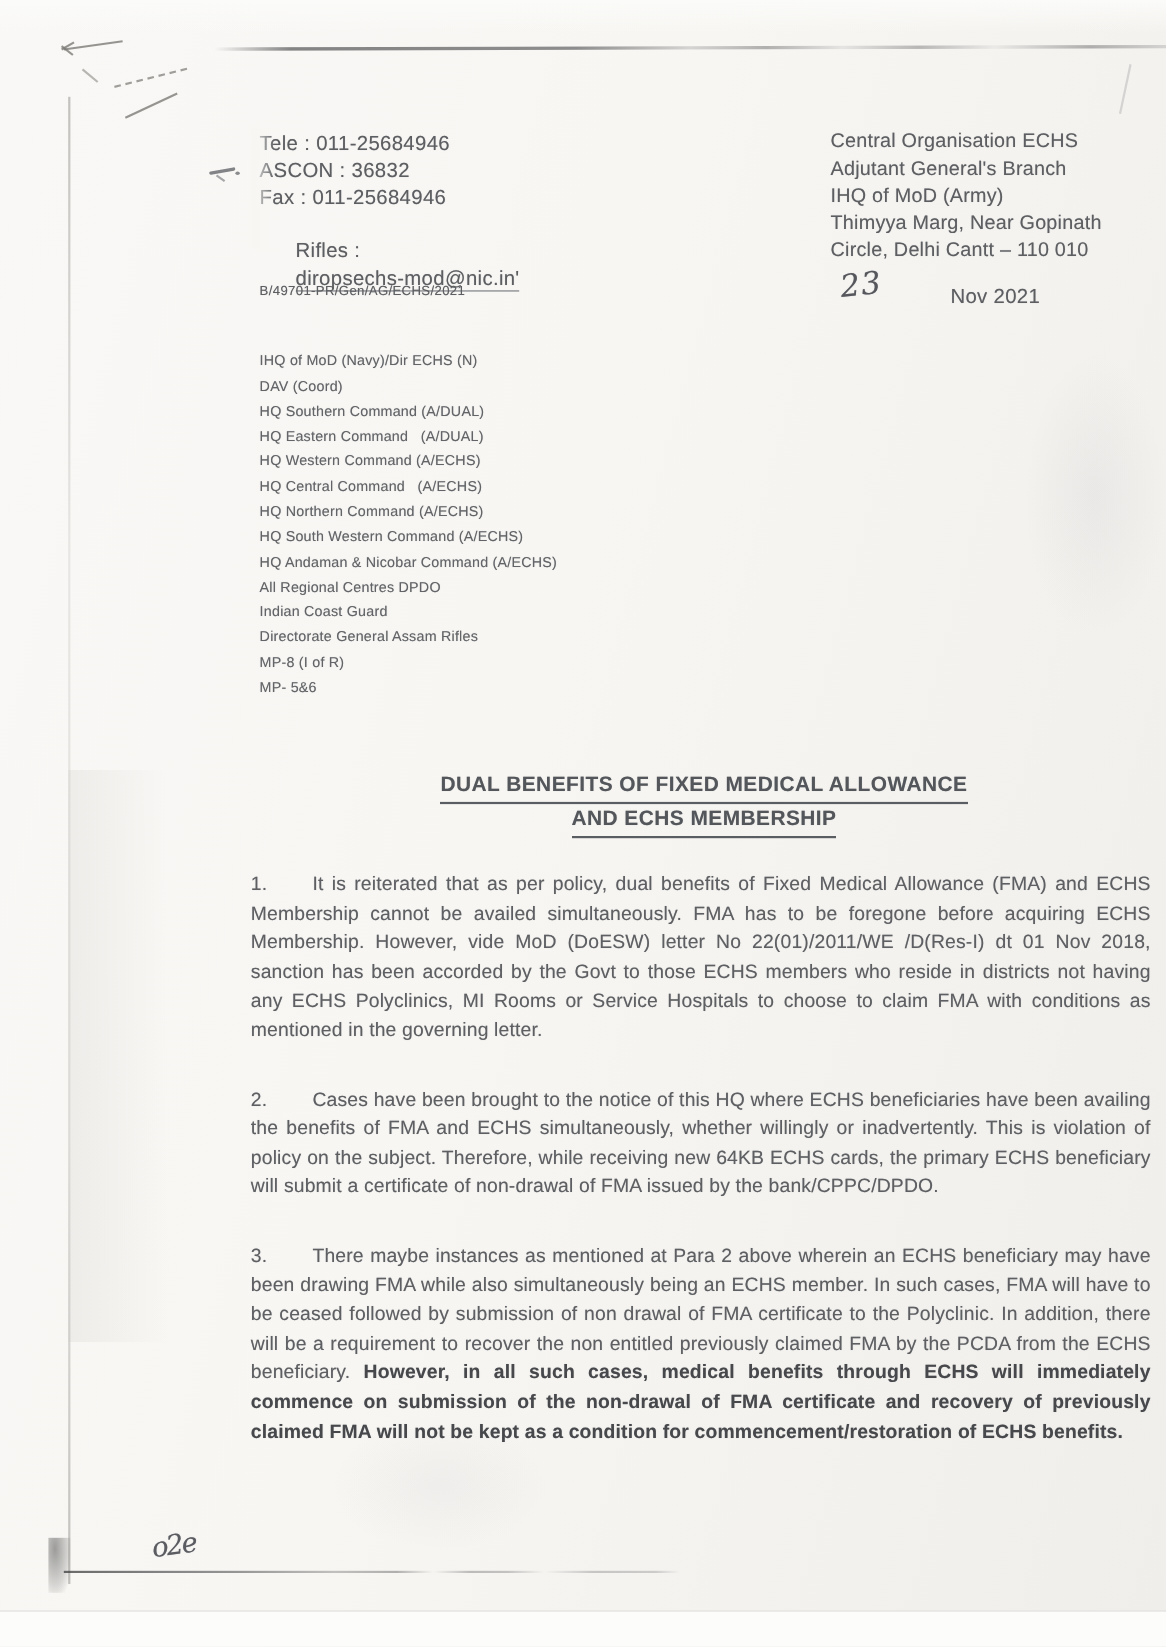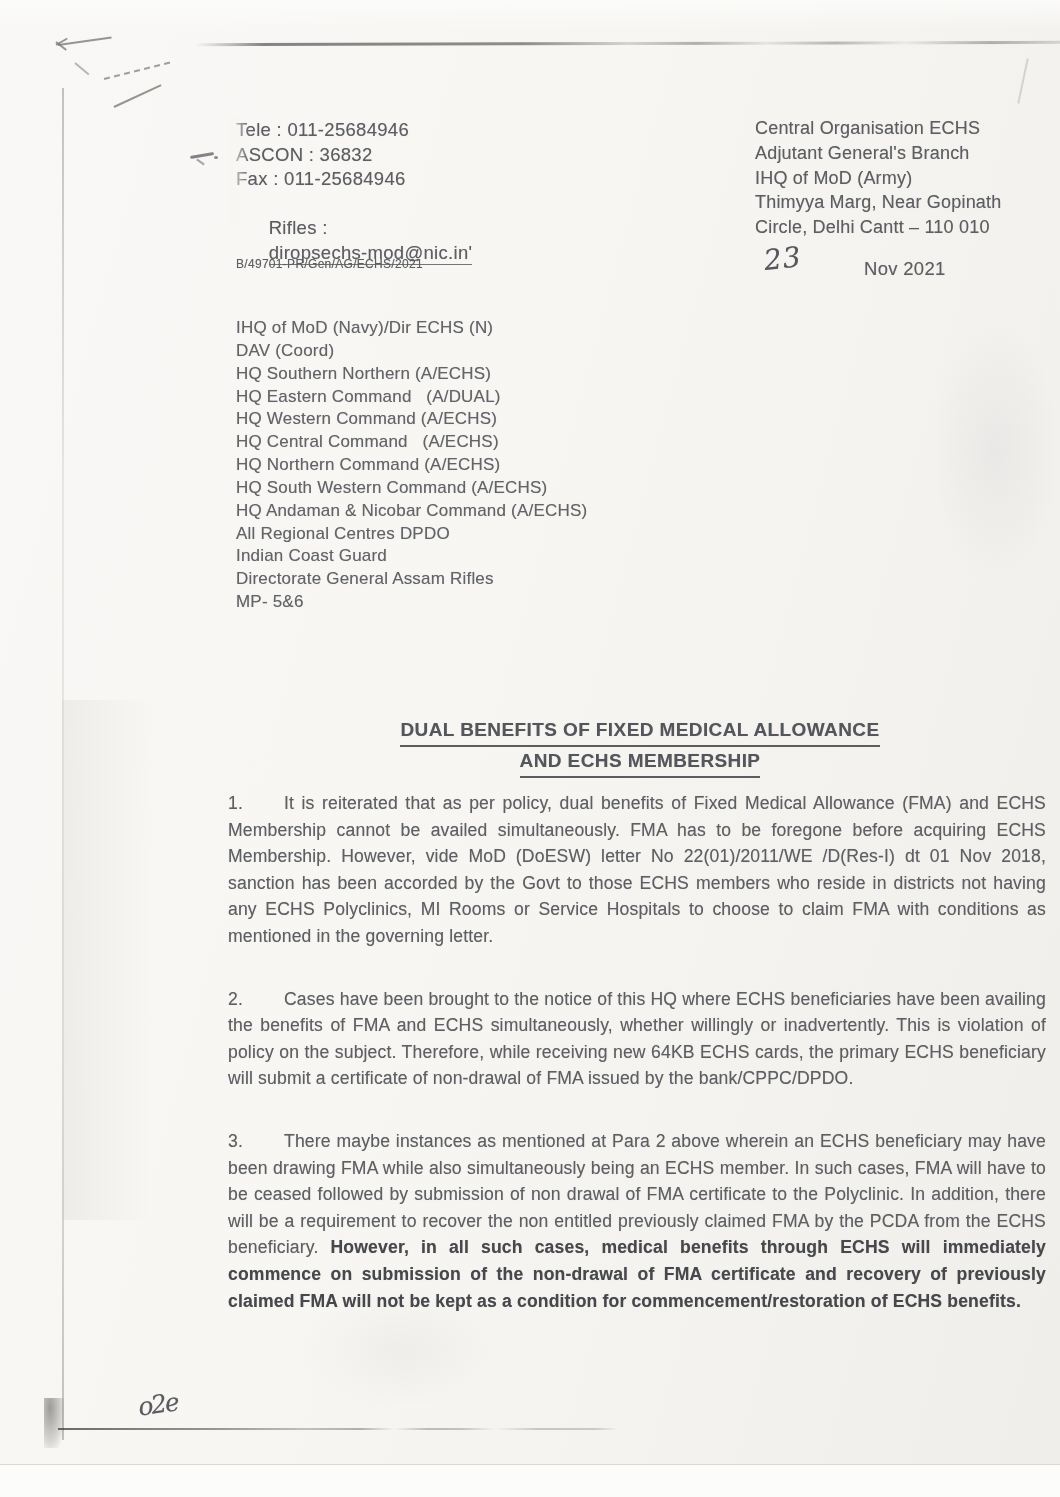--- a/index.html
+++ b/index.html
@@ -12,24 +12,24 @@
   .typed{text-shadow:0 0 0.7px rgba(92,94,97,0.45);}
   
   .contact{position:absolute;left:236px;top:118px;font-size:18.5px;line-height:24.6px;letter-spacing:.3px;}
   .contact .line{white-space:pre;}
   .email-val{border-bottom:1.6px solid #72747a;padding-bottom:1px;}
   .org{position:absolute;left:755px;top:116px;font-size:18px;line-height:24.8px;letter-spacing:.2px;}
   .ref{position:absolute;left:236px;top:257px;font-size:12px;letter-spacing:.3px;}
   .day{position:absolute;left:764px;top:242px;font-family:"DejaVu Serif",serif;font-style:italic;
        font-size:28px;color:#55575c;transform:rotate(-6deg);letter-spacing:1px;}
   .monthyear{position:absolute;left:832px;top:258px;font-size:18.5px;letter-spacing:.3px;margin-left:32px;}
-  .recipients{position:absolute;left:236px;top:317px;font-size:17px;line-height:22.85px;
+  .recipients{position:absolute;left:236px;top:317px;font-size:13px;line-height:22.85px;
               letter-spacing:.2px;color:#626467;}
   .recipients .rline{white-space:pre;}
-  .subject{position:absolute;left:235px;top:716px;width:810px;text-align:center;
+  .subject{position:absolute;left:235px;top:700px;width:810px;text-align:center;
            font-weight:bold;font-size:19px;letter-spacing:.4px;color:#53565a;line-height:28px;}
   .subject .u{border-bottom:2px solid #5a5d61;display:inline-block;padding-bottom:1px;}
   .body{position:absolute;left:228px;top:766px;width:818px;font-size:17.6px;line-height:26.6px;
         text-align:justify;letter-spacing:.15px;color:#5d5f62;margin-top:24px;}
   .body p{margin:0 0 36px 0;}
   .pnum{display:inline-block;width:56px;}
   .body strong{color:#46484b;}
   
   .art{position:absolute;pointer-events:none;}
   .top-band{left:0;top:0;width:1060px;height:30px;background:linear-gradient(to bottom,#fbfbf9,rgba(251,251,249,0));}
@@ -106,30 +106,31 @@
     <div>Circle, Delhi Cantt – 110 010</div>
   </div>
 
   <div class="ref">B/49701-PR/Gen/AG/ECHS/2021</div>
   <div class="day">23</div>
   <div class="monthyear">Nov 2021</div>
 
   <div class="recipients">
     <div class="rline">IHQ of MoD (Navy)/Dir ECHS (N)</div>
     <div class="rline">DAV (Coord)</div>
-    <div class="rline">HQ Southern Northern (A/ECHS)</div>
+    <div class="rline">HQ Southern Command (A/DUAL)</div>
     <div class="rline">HQ Eastern Command   (A/DUAL)</div>
     <div class="rline">HQ Western Command (A/ECHS)</div>
     <div class="rline">HQ Central Command   (A/ECHS)</div>
     <div class="rline">HQ Northern Command (A/ECHS)</div>
     <div class="rline">HQ South Western Command (A/ECHS)</div>
     <div class="rline">HQ Andaman &amp; Nicobar Command (A/ECHS)</div>
     <div class="rline">All Regional Centres DPDO</div>
     <div class="rline">Indian Coast Guard</div>
     <div class="rline">Directorate General Assam Rifles</div>
+    <div class="rline">MP-8 (I of R)</div>
     <div class="rline">MP- 5&amp;6</div>
   </div>
 
   <div class="subject">
     <div><span class="u">DUAL BENEFITS OF FIXED MEDICAL ALLOWANCE</span></div>
     <div><span class="u">AND ECHS MEMBERSHIP</span></div>
   </div>
 
   <div class="body">
     <p><span class="pnum">1.</span><span>It is reiterated that as per policy, dual benefits of Fixed Medical Allowance (FMA) and ECHS Membership cannot be availed simultaneously. FMA has to be foregone before acquiring ECHS Membership. However, vide MoD (DoESW) letter No 22(01)/2011/WE /D(Res-I) dt 01 Nov 2018, sanction has been accorded by the Govt to those ECHS members who reside in districts not having any ECHS Polyclinics, MI Rooms or Service Hospitals to choose to claim FMA with conditions as mentioned in the governing letter.</span></p>

